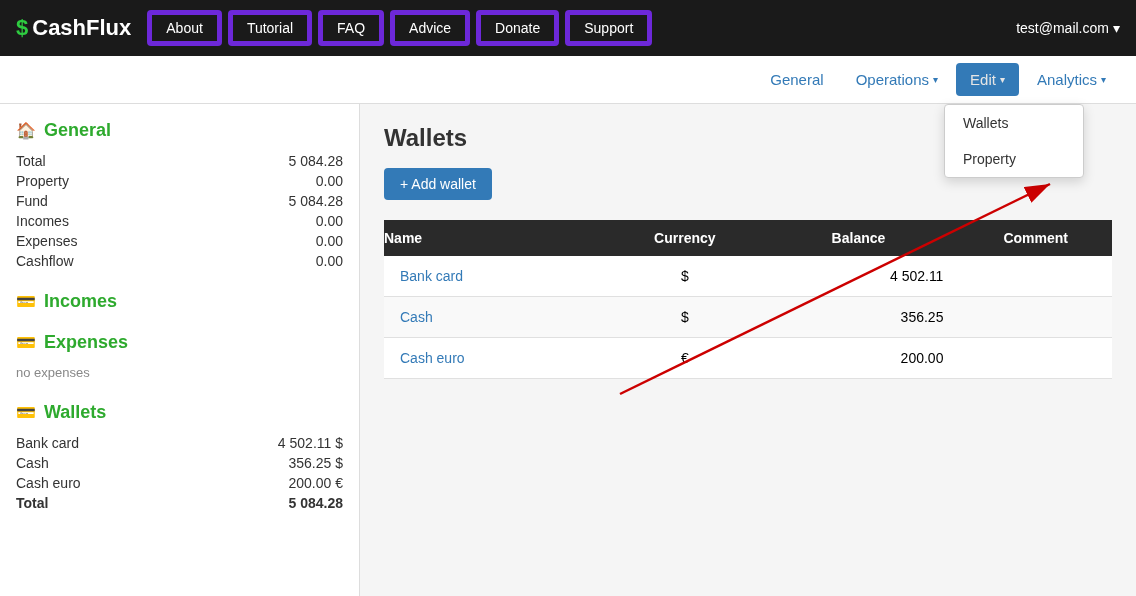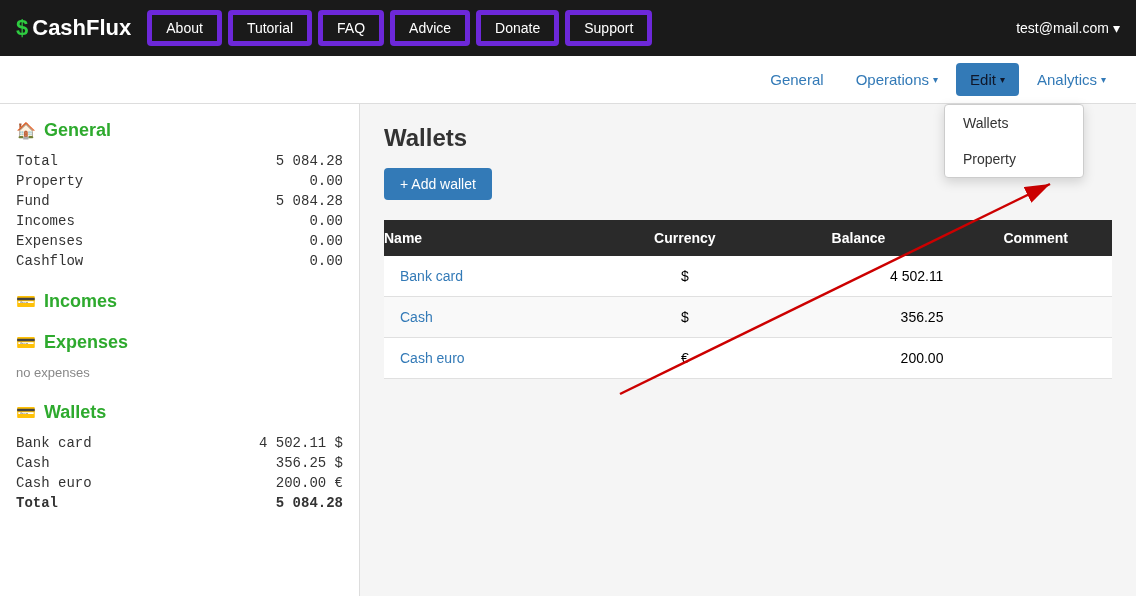--- a/index.html
+++ b/index.html
@@ -58,21 +58,21 @@
     .sub-nav { display: flex; align-items: center; gap: 4px; }
     .sub-nav-link {
       color: #337ab7;
       text-decoration: none;
       padding: 8px 14px;
       font-size: 15px;
       cursor: pointer;
     }
     .sub-nav-btn {
       background: #337ab7;
-      color: #0f172a;
+      color: #e5e5e5;
       border: none;
       padding: 8px 14px;
       border-radius: 4px;
       cursor: pointer;
       font-size: 15px;
       display: flex;
       align-items: center;
       gap: 4px;
     }
     .dropdown-caret { font-size: 10px; }
@@ -128,21 +128,20 @@
       gap: 8px;
       margin-bottom: 10px;
     }
     .sidebar-section-icon { font-size: 16px; }
     .sidebar-row {
       display: flex;
       justify-content: space-between;
       padding: 2px 0;
       font-size: 14px;
       color: #333;
-      font-family: Liberation Mono, monospace;
     }
     .sidebar-row.bold { font-weight: bold; }
     .sidebar-empty { color: #888; font-size: 13px; padding: 2px 0; }
 
     
     .icon-home { color: #5cb85c; }
     .icon-income { color: #337ab7; }
     .icon-expense { color: #337ab7; }
     .icon-wallet { color: #337ab7; }
 

